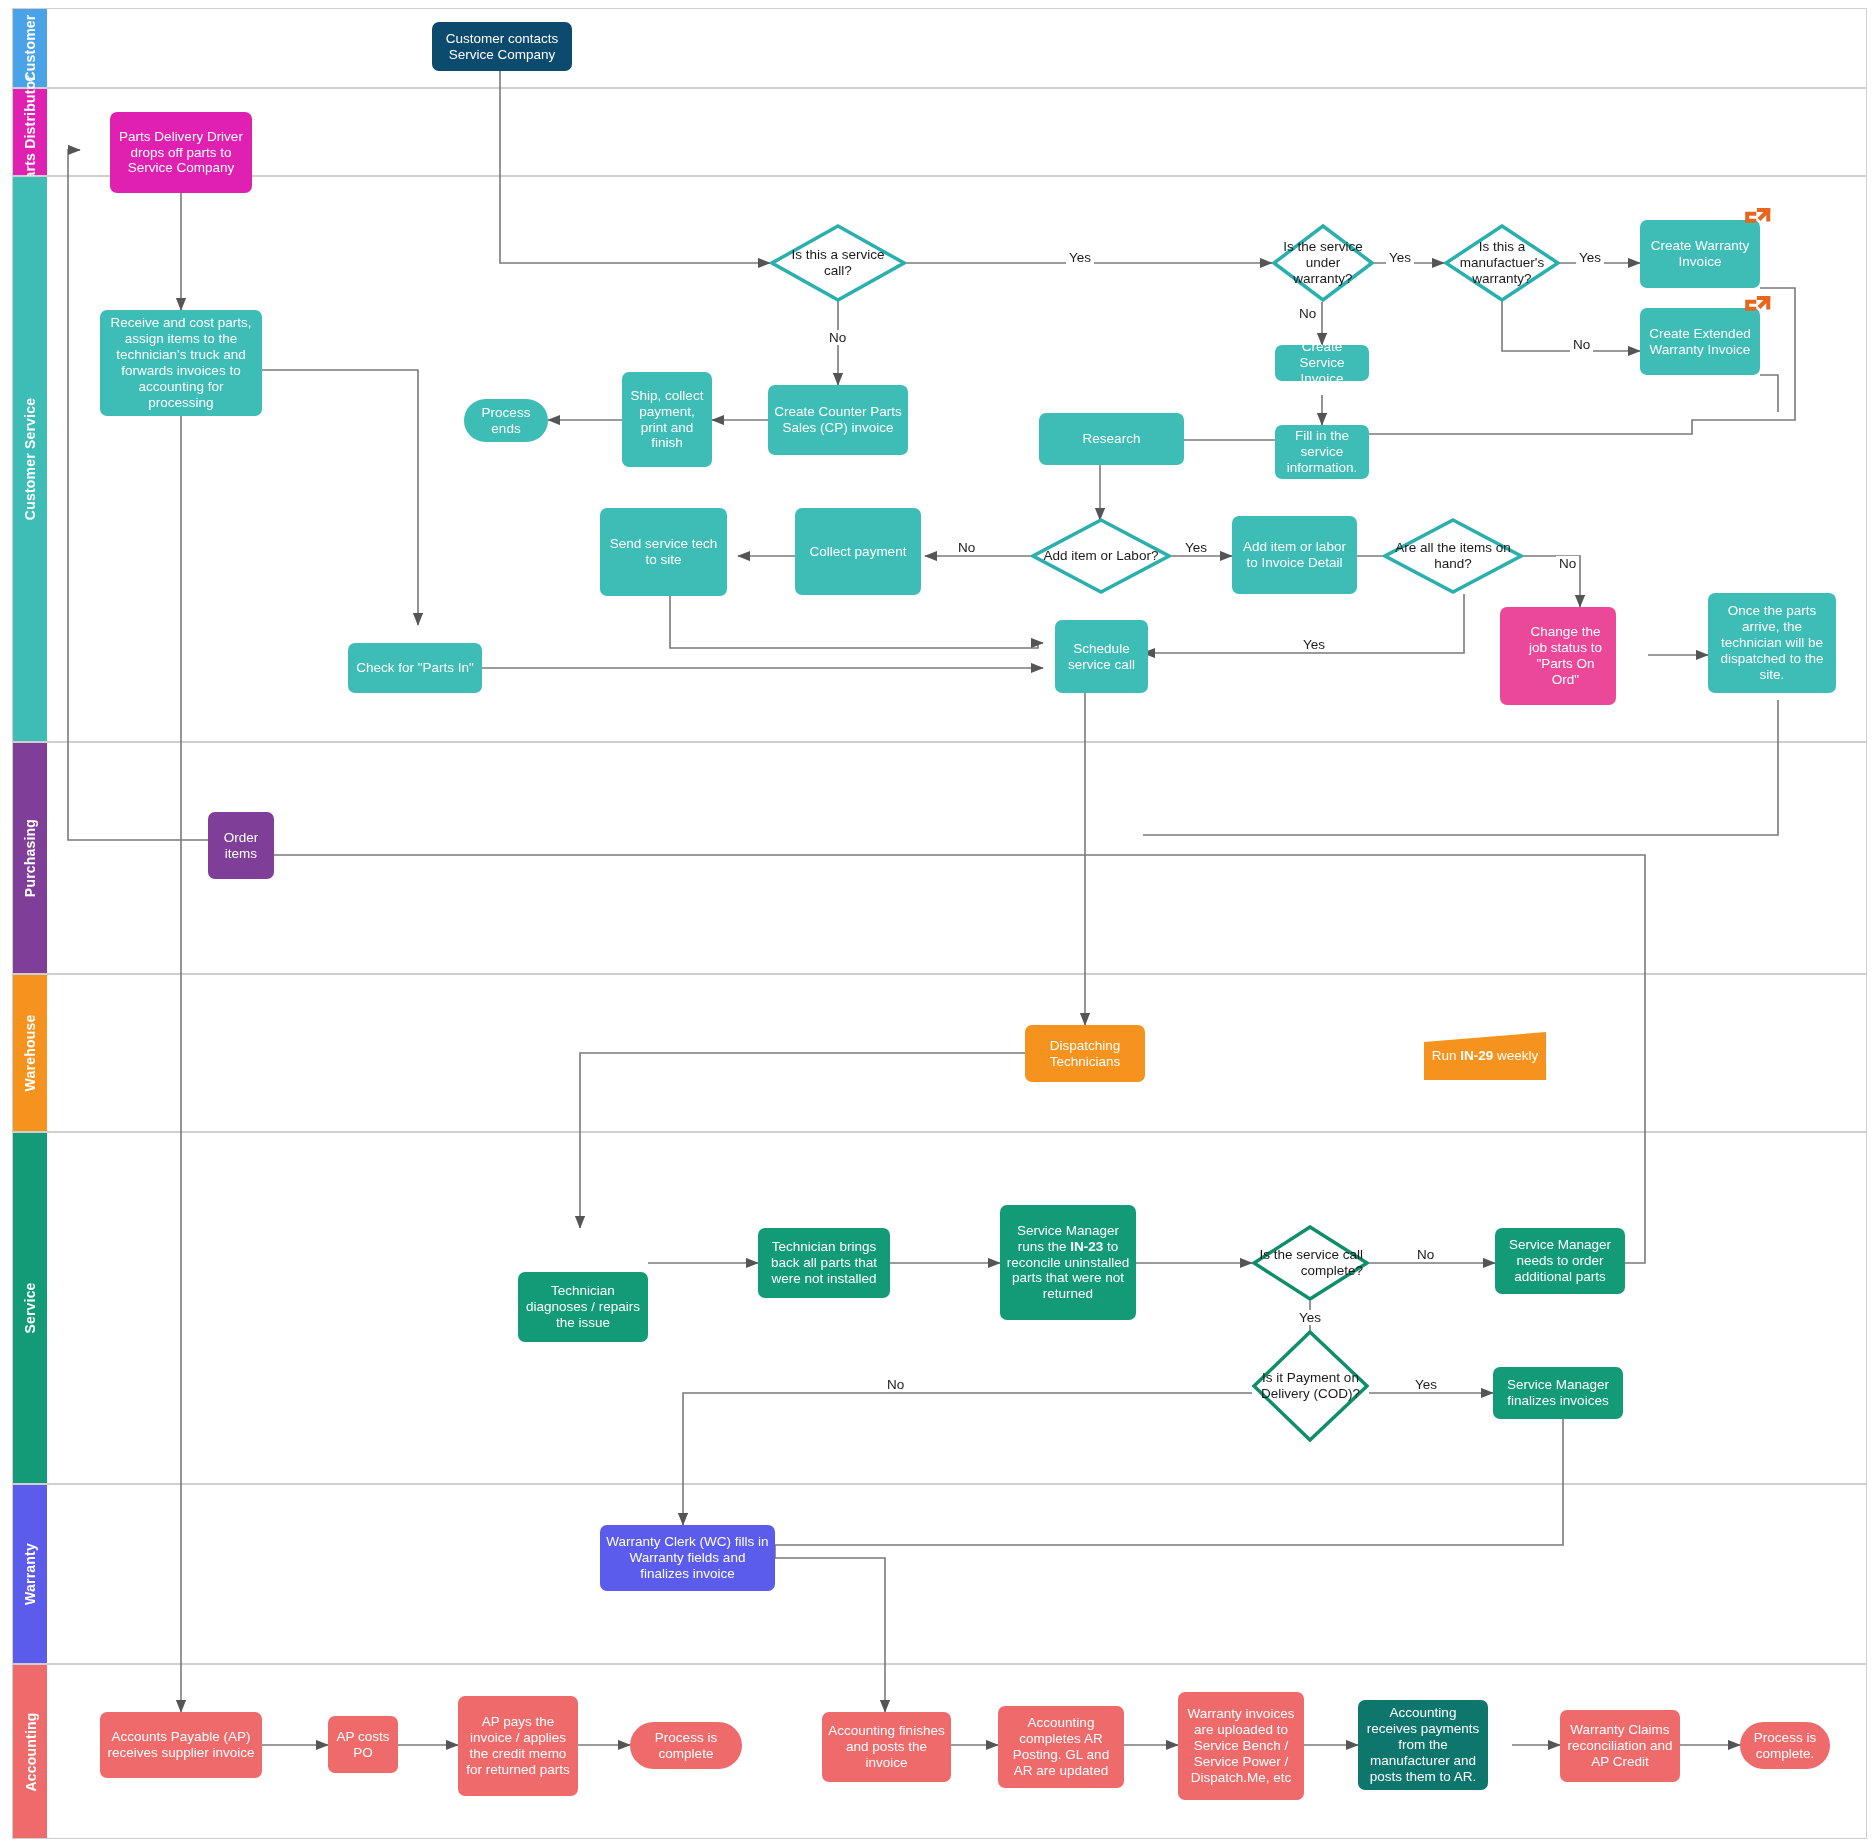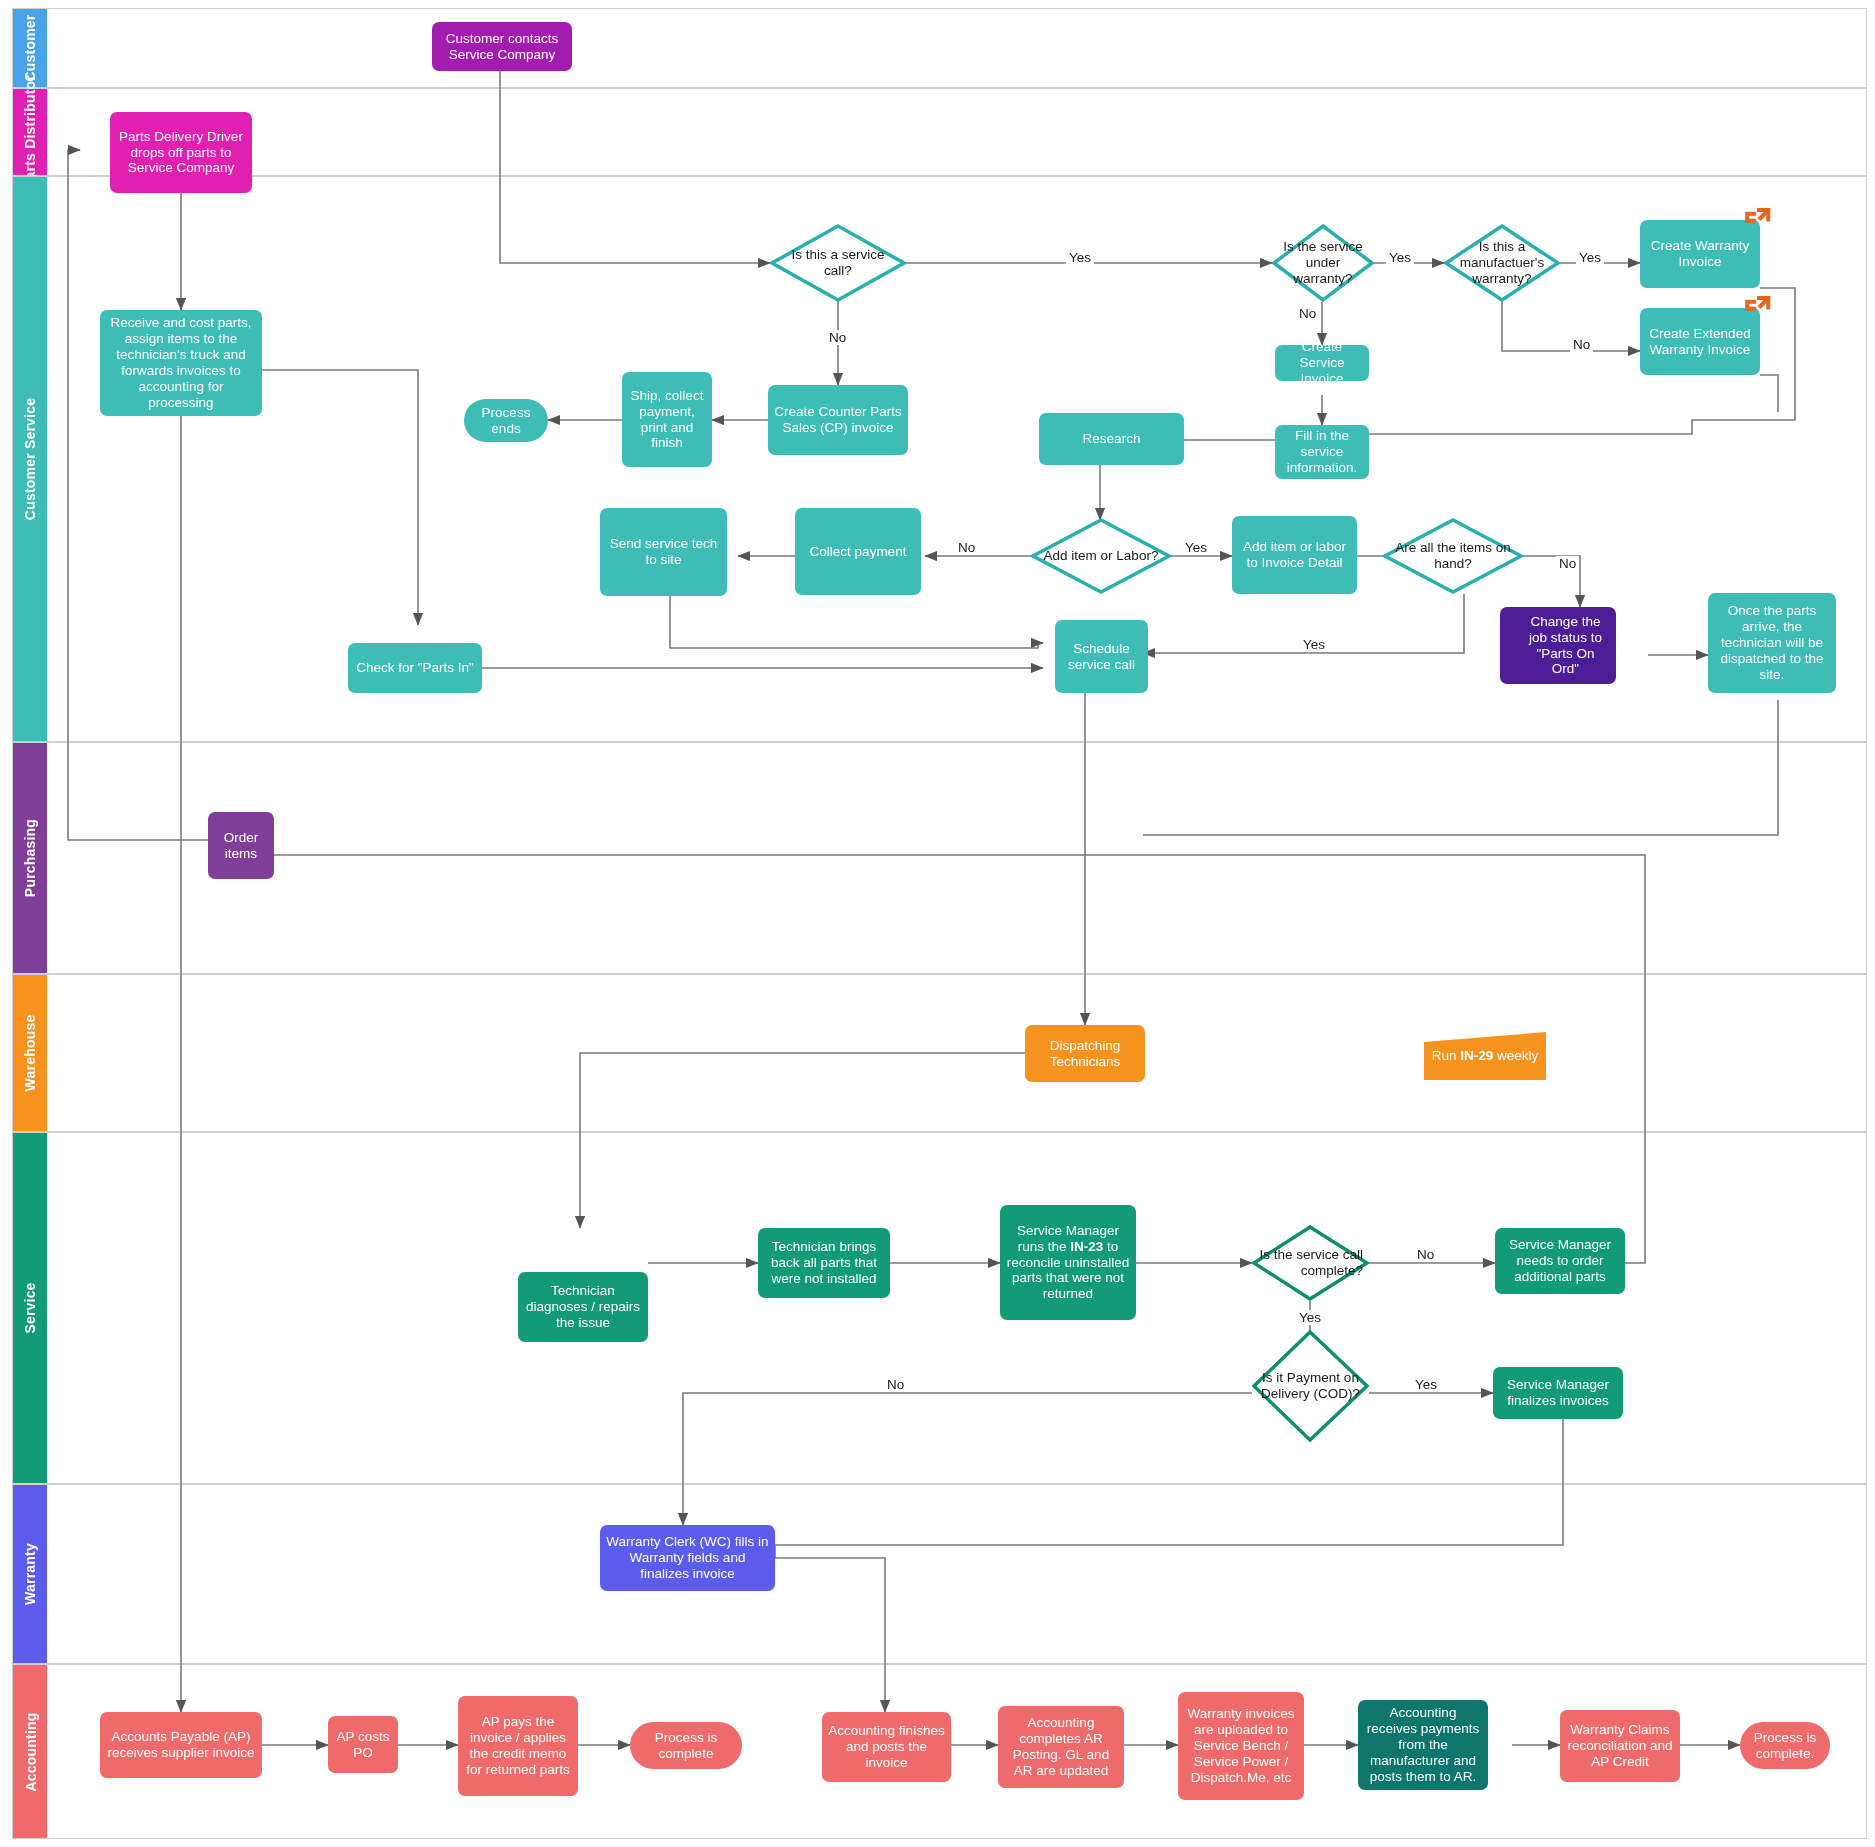--- a/index.html
+++ b/index.html
@@ -256,21 +256,21 @@
       <path d="M1124,1745 L1178,1745" marker-end="url(#ah)"></path>
       <path d="M1304,1745 L1358,1745" marker-end="url(#ah)"></path>
       <path d="M1512,1745 L1560,1745" marker-end="url(#ah)"></path>
       <path d="M1678,1745 L1740,1745" marker-end="url(#ah)"></path>
       <path d="M262,1745 L328,1745" marker-end="url(#ah)"></path>
       <path d="M398,1745 L458,1745" marker-end="url(#ah)"></path>
       <path d="M578,1745 L630,1745" marker-end="url(#ah)"></path>
     </g>
   </svg>
 
-  <div class="node" style="left:432px;top:22px;width:140px;height:49px;background:#a21caf;">
+  <div class="node" style="left:432px;top:22px;width:140px;height:49px;background:#0c4a6e;">
     <span>Customer contacts Service Company</span>
   </div>
 
   <div class="node" style="left:110px;top:112px;width:142px;height:81px;background:#e020b0;">
     <span>Parts Delivery Driver drops off parts to Service Company</span>
   </div>
 
   <div class="node" style="left:100px;top:310px;width:162px;height:106px;background:#3dbdb6;">
     <span>Receive and cost parts, assign items to the technician's truck and forwards invoices to accounting for processing</span>
   </div>
@@ -357,21 +357,21 @@
     <span>Add item or labor to Invoice Detail</span>
   </div>
 
   <div class="node diamond" style="left:1383px;top:518px;width:140px;height:76px;">
     <svg viewBox="0 0 140 76" preserveAspectRatio="none">
       <polygon points="70,2 138,38 70,74 2,38" fill="#ffffff" stroke="#29b0ac" stroke-width="3.5"></polygon>
     </svg>
     <span class="dlabel">Are all the items on hand?</span>
   </div>
 
-  <div class="node" style="left:1500px;top:607px;width:116px;height:77px;background:#4c1d95;padding-left:21px;">
+  <div class="node" style="left:1500px;top:607px;width:116px;height:98px;background:#ec4899;padding-left:21px;">
     <span>Change the job status to "Parts On Ord"</span>
   </div>
 
   <div class="node" style="left:1708px;top:593px;width:128px;height:100px;background:#3dbdb6;">
     <span>Once the parts arrive, the technician will be dispatched to the site.</span>
   </div>
 
   <div class="node" style="left:795px;top:508px;width:126px;height:87px;background:#3dbdb6;">
     <span>Collect payment</span>
   </div>

